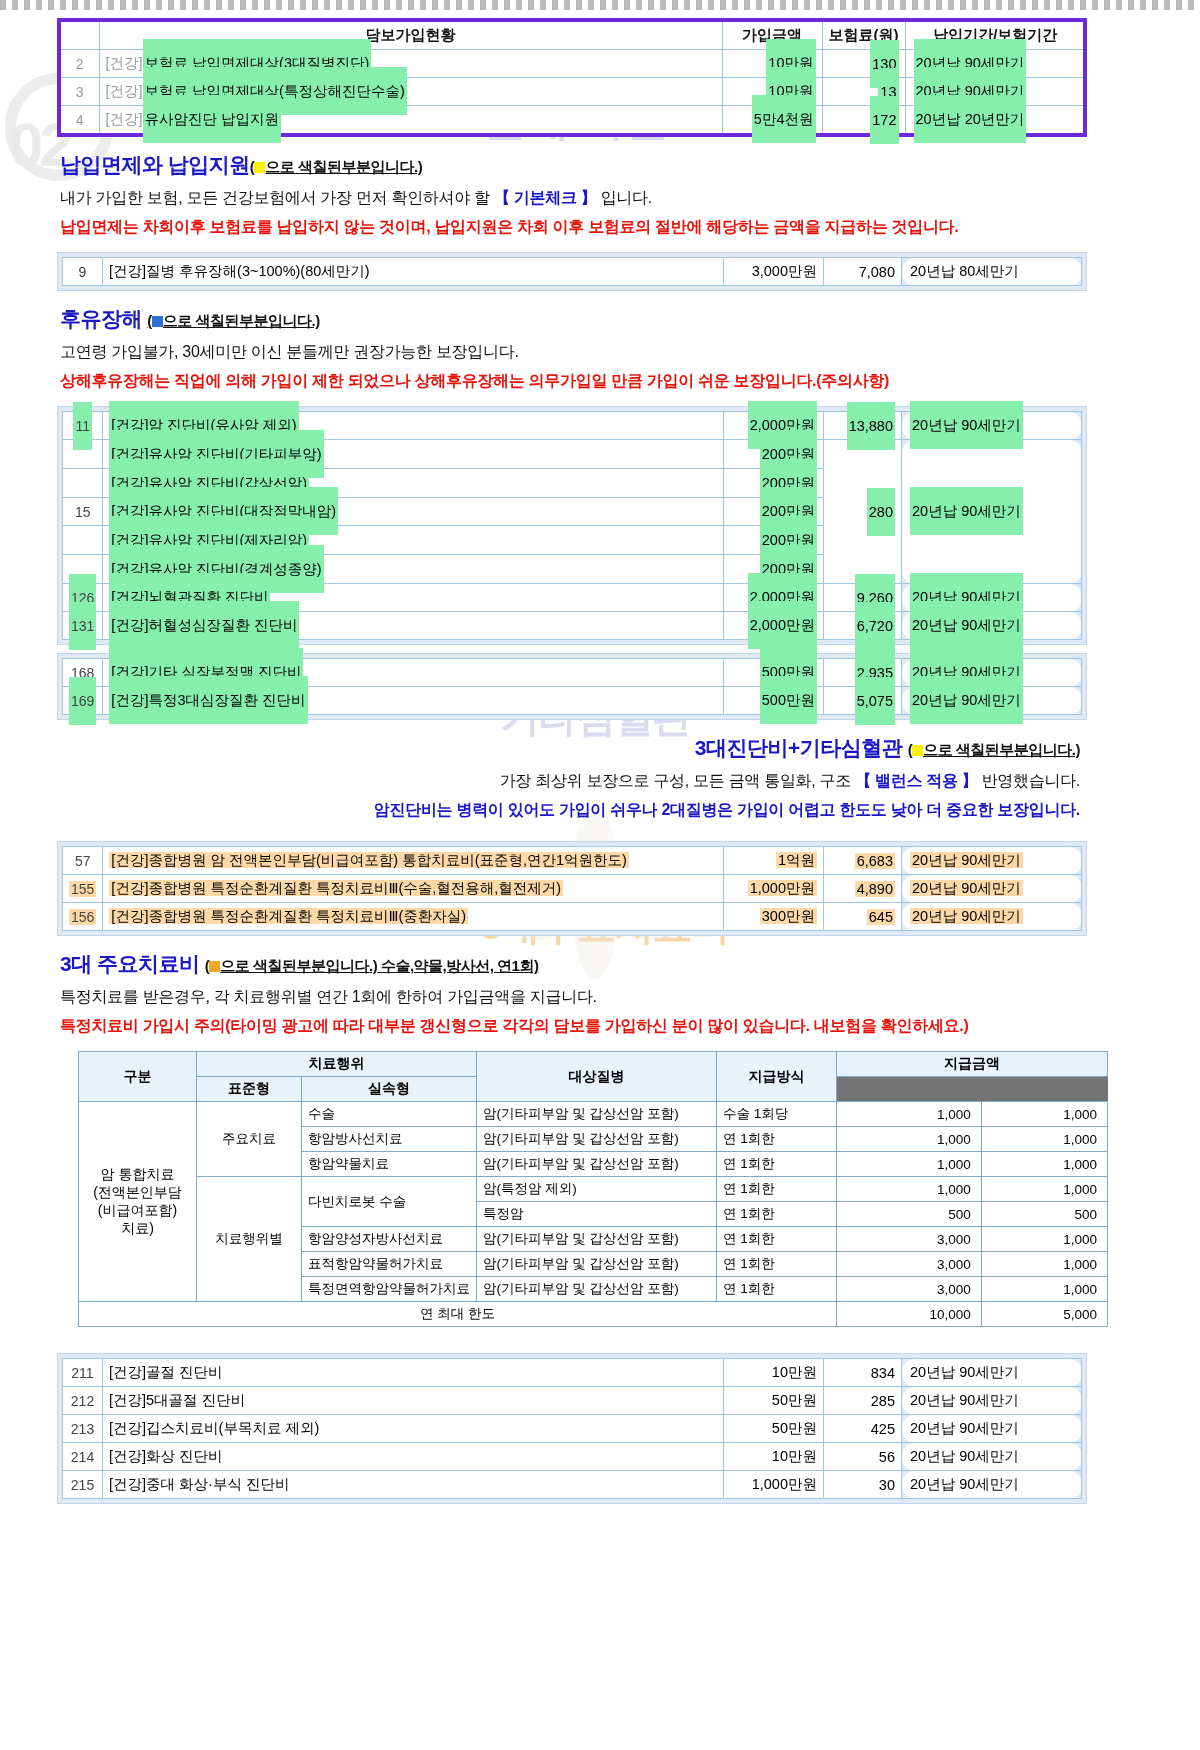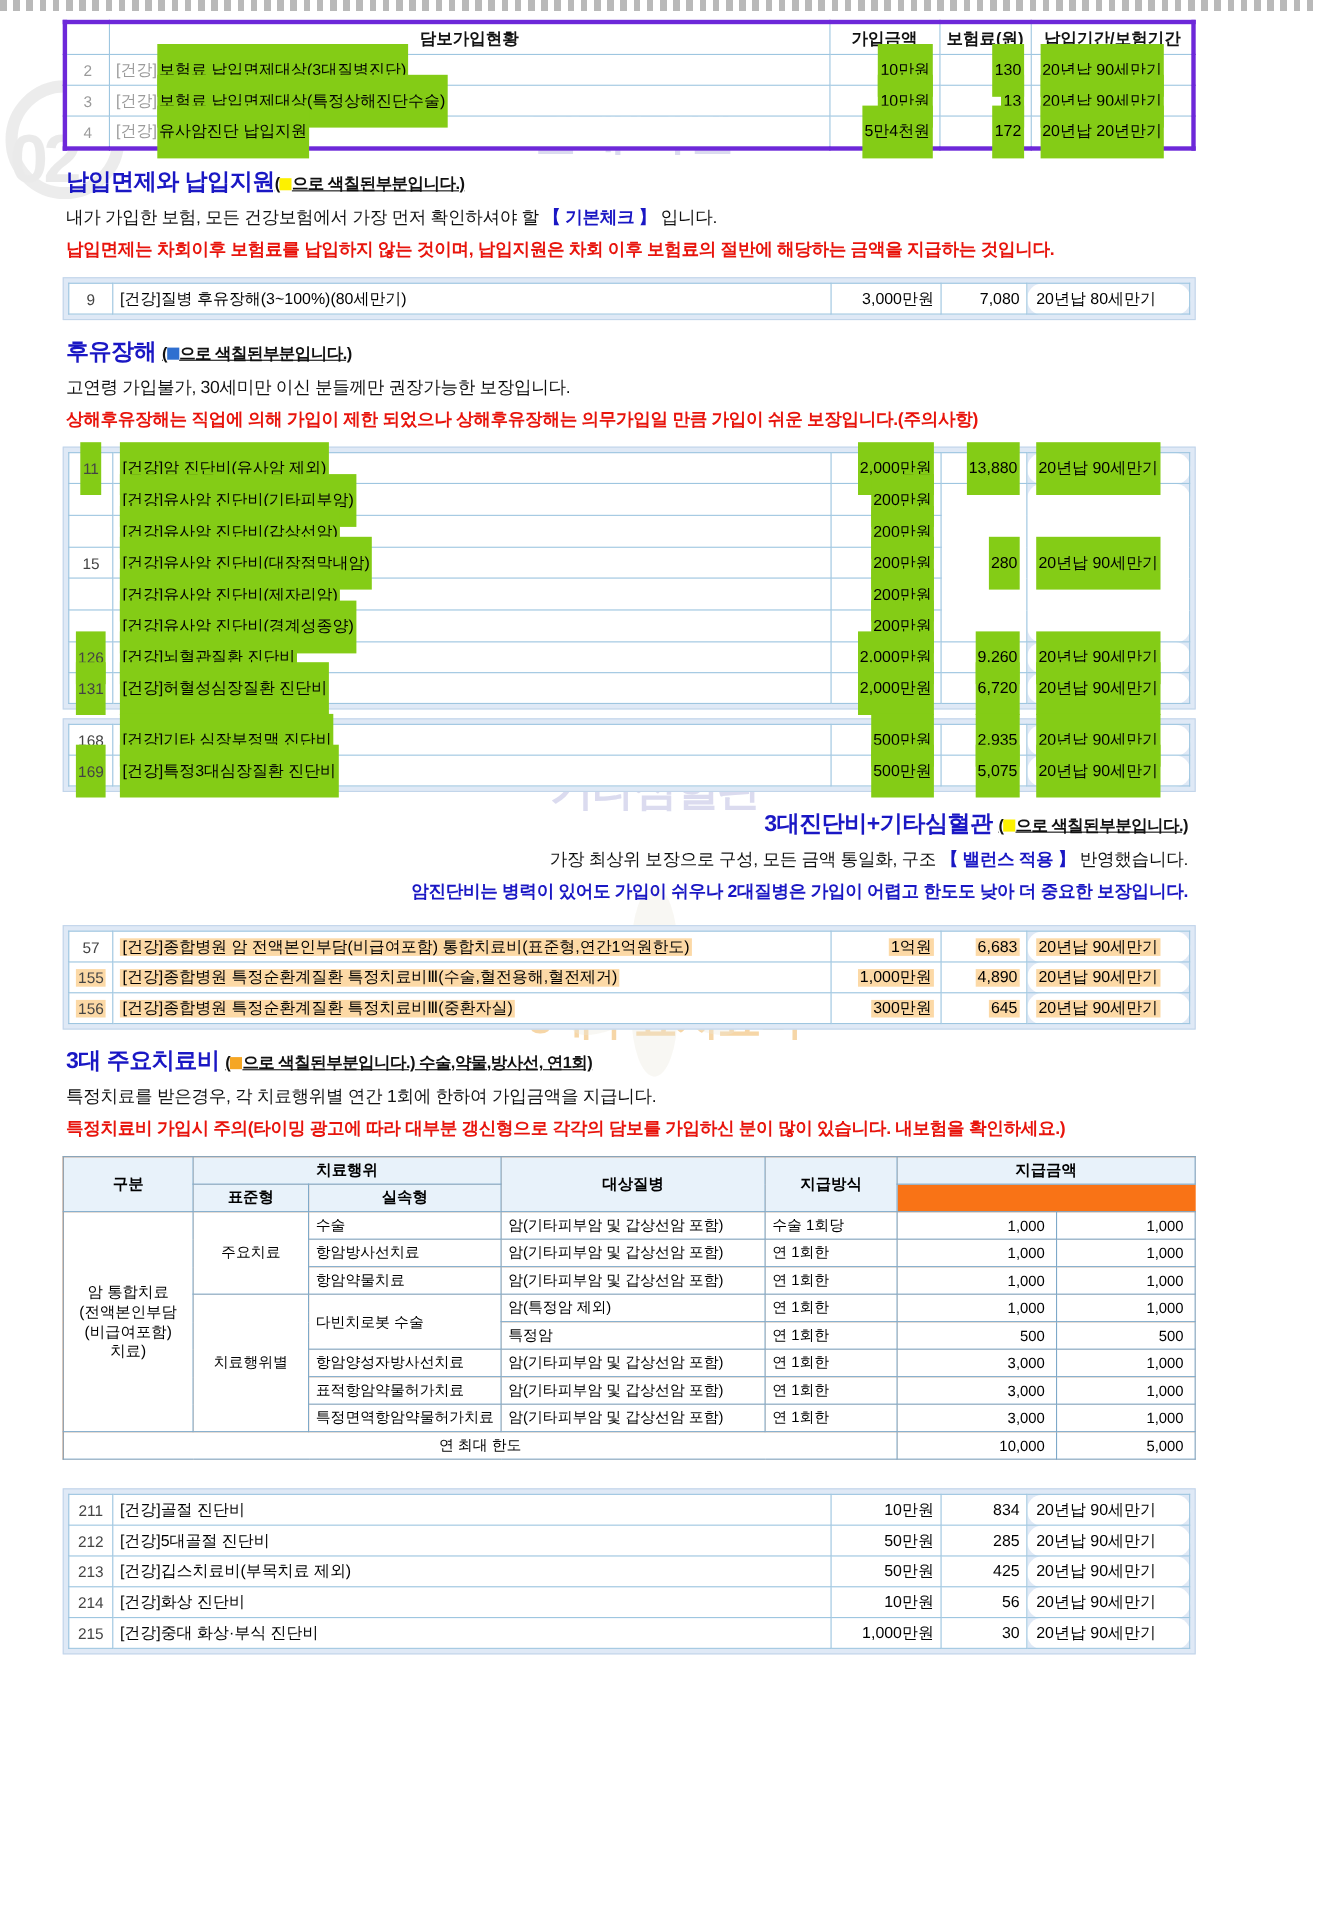--- a/index.html
+++ b/index.html
@@ -64,25 +64,25 @@
   }
   table.cov.sheet{ border:4px solid #6d28d9; }
   .hdr th{
     background:#eaf3fb; text-align:center; font-weight:bold;
     font-size:15px; color:#111; padding:7px 4px;
   }
   .c-no { width:40px; text-align:center; color:#444; font-size:14px; }
   .c-name{ text-align:left; }
   .c-amt { width:100px; text-align:right; }
   .c-fee { width:78px;  text-align:right; }
-  .c-term{ width:148px; text-align:left; padding-left:8px !important;border-radius:13px; }
+  .c-term{ width:180px; text-align:left; padding-left:8px !important;border-radius:13px; }
   td.rowpad{ height:29px; }
 
   
-  .hl  { background:#84cc16; padding:16px 2px; }
+  .hl  { background:#86efac; padding:16px 2px; }
   .hlo { background:#fcd9a6; padding:0 2px; }
   .gray{ color:#9a9a9a; }
 
   
   .band{
     position:relative; z-index:2;
     width:1030px; margin-left:57px;
     background:#dfe9f6;
     padding:4px 0;
     border:1px solid #c2d5ea;
@@ -104,22 +104,22 @@
   .note.right{ text-align:right; }
   .note.right .h{ }
   .chip{ display:inline-block; width:11px; height:11px; vertical-align:middle; position:relative; top:-1px;}
   .chip.y{ background:#fdf100; }
   .chip.b{ background:#2f6fd0; }
   .chip.o{ background:#f5a623; }
 
   
   table.mx{
     position:relative; z-index:2;
-    border-collapse:collapse; width:1030px; margin-left:57px;
-    font-size:13.5px; background:#f97316;
+    border-collapse:collapse; width:1030px; margin-left:78px;
+    font-size:13.5px; background:#737373;
   }
   table.mx td, table.mx th{
     border:1px solid #7ea9c9; padding:3px 6px; background:#fff;
     vertical-align:middle; white-space:nowrap;
   }
   table.mx th{ background:#e8f2fa; font-weight:bold; text-align:center; font-size:14px;}
   table.mx td.lbl{ text-align:left; }
   table.mx td.num{ text-align:right; padding-right:10px; }
   table.mx td.ctr{ text-align:center; }
   table.mx td.vgroup{ text-align:center; font-size:14px; }

